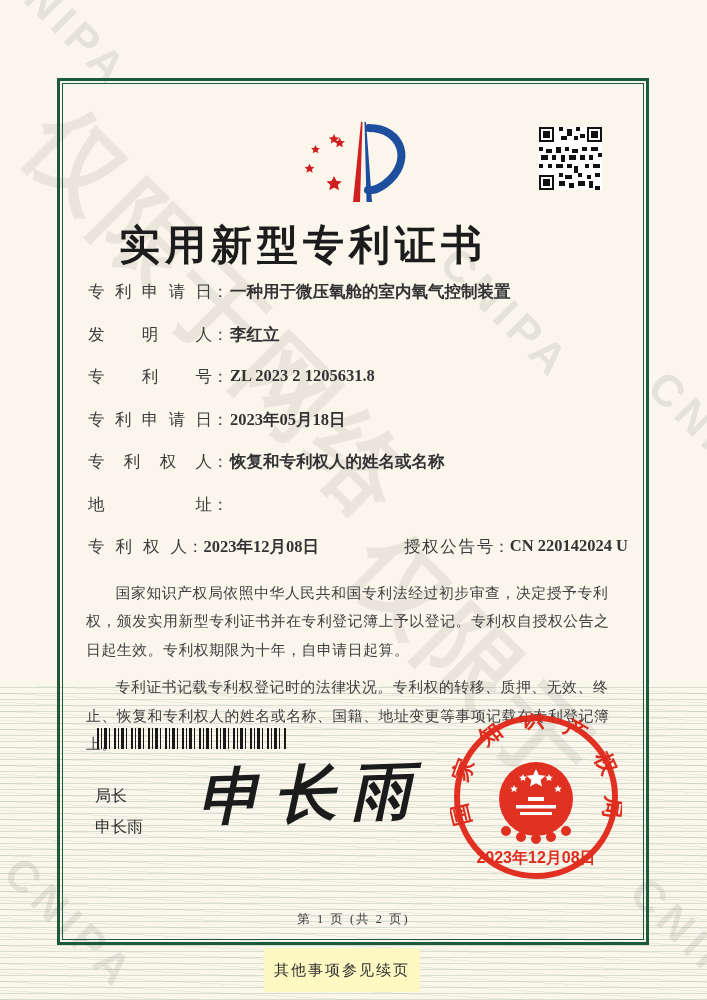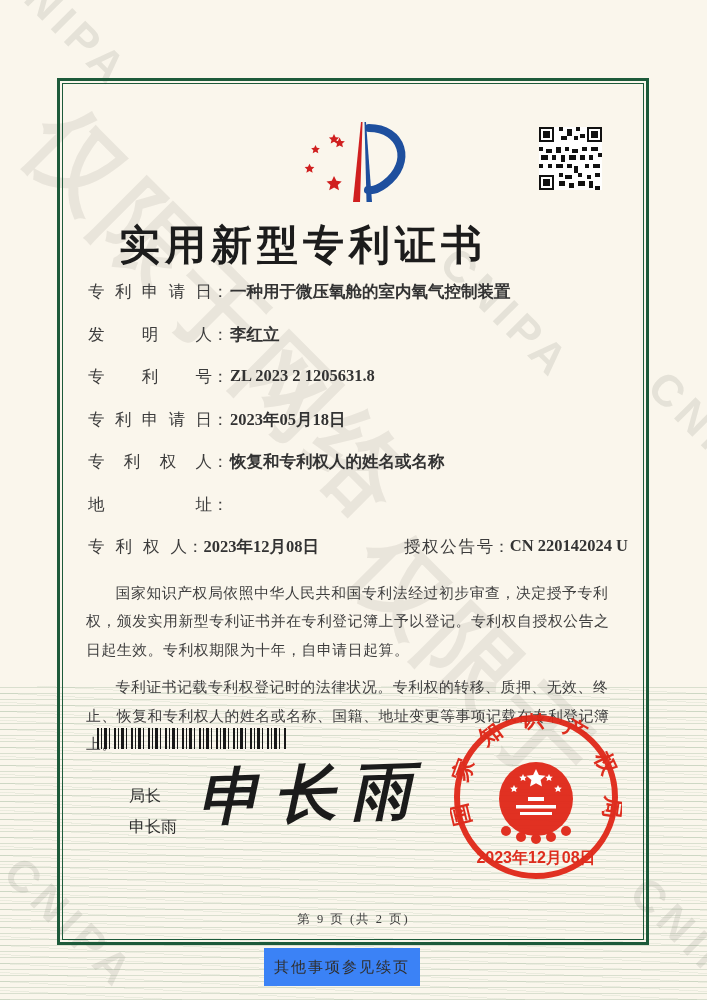--- a/index.html
+++ b/index.html
@@ -33,28 +33,28 @@
   .flabel2{display:inline-block;width:112px;text-align:justify;text-align-last:justify;margin-left:85px;color:#3c3c3c;font-family:Liberation Mono, monospace;}
   
   .paras{position:absolute;left:86px;top:575px;width:538px;z-index:3;font-size:14.8px;line-height:1.92;
          letter-spacing:.6px;color:#3e3e3e;}
   .paras p{margin:4px 0 9px 0;text-indent:2em;}
   
   .barcode{position:absolute;left:97px;top:728px;width:190px;height:21px;z-index:3;
     background:repeating-linear-gradient(90deg,#181818 0 2px,transparent 2px 4px,#181818 4px 5px,
       transparent 5px 7px,#181818 7px 10px,transparent 10px 12px,#181818 12px 13px,transparent 13px 17px);}
   .sig-block{position:absolute;left:95px;top:786px;z-index:3;font-size:16px;color:#2e2e2e;
-             font-family:"Liberation Sans","DejaVu Sans",sans-serif;margin-left:34px;}
+             font-family:"Liberation Sans","DejaVu Sans",sans-serif;}
   .sig-block div{margin-bottom:10px;}
   .autograph{position:absolute;left:198px;top:752px;z-index:3;font-size:62px;font-style:italic;font-weight:600;
              letter-spacing:14px;color:#1b1b1b;transform:rotate(-2deg);white-space:nowrap;}
   .seal{position:absolute;left:450px;top:713px;width:172px;height:172px;z-index:4;opacity:.95;}
   .page-ind{position:absolute;left:0;top:911px;width:707px;text-align:center;font-size:12.5px;
             letter-spacing:2px;color:#3d3d3d;z-index:3;}
-  .footer-box{position:absolute;left:264px;top:948px;width:156px;height:38px;background:#3b82f6;z-index:3;
+  .footer-box{position:absolute;left:264px;top:948px;width:156px;height:44px;background:#fef9c3;z-index:3;
               display:flex;align-items:center;justify-content:center;font-size:15px;letter-spacing:2px;color:#2f2f2f;}
 </style>
 </head>
 <body>
 
 <div class="page">
 
   <div class="guilloche"></div>
 
   <div class="wm wm-latin" style="left:-18px;top:-4px;">CNIPA</div>
@@ -218,17 +218,17 @@
         <circle cx="56" cy="118" r="5"></circle>
           <circle cx="71" cy="124" r="5"></circle>
           <circle cx="86" cy="126" r="5"></circle>
         <circle cx="101" cy="124" r="5"></circle>
           <circle cx="116" cy="118" r="5"></circle>
       </g>
       <text x="86" y="150" text-anchor="middle" font-size="16" font-weight="bold" fill="#dd2314" font-family="'Liberation Sans',sans-serif">2023年12月08日</text>
     </svg>
   </div>
 
-  <div class="page-ind">第 9 页 (共 2 页)</div>
+  <div class="page-ind">第 1 页 (共 2 页)</div>
 
   <div class="footer-box">其他事项参见续页</div>
 
 </div>
 
 </body></html>

